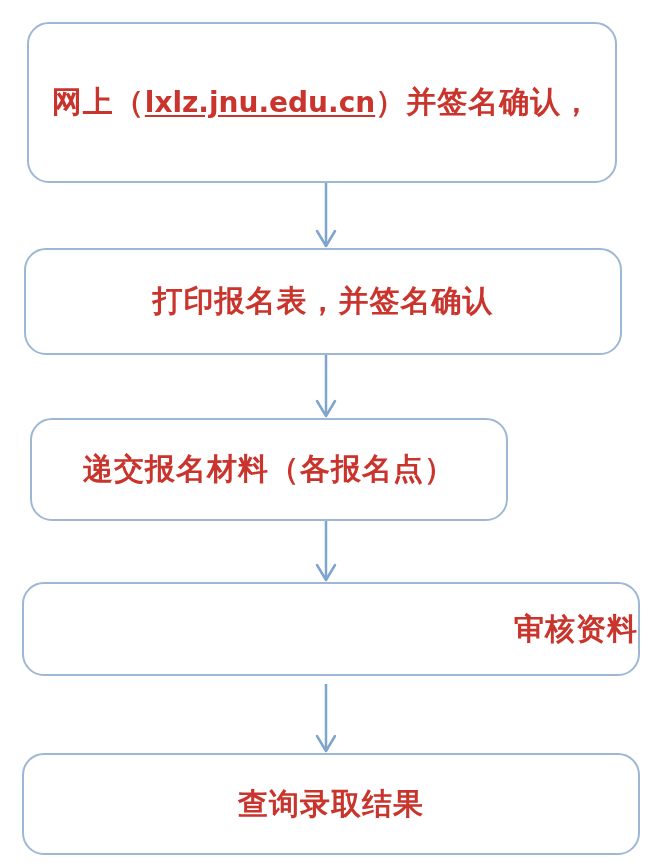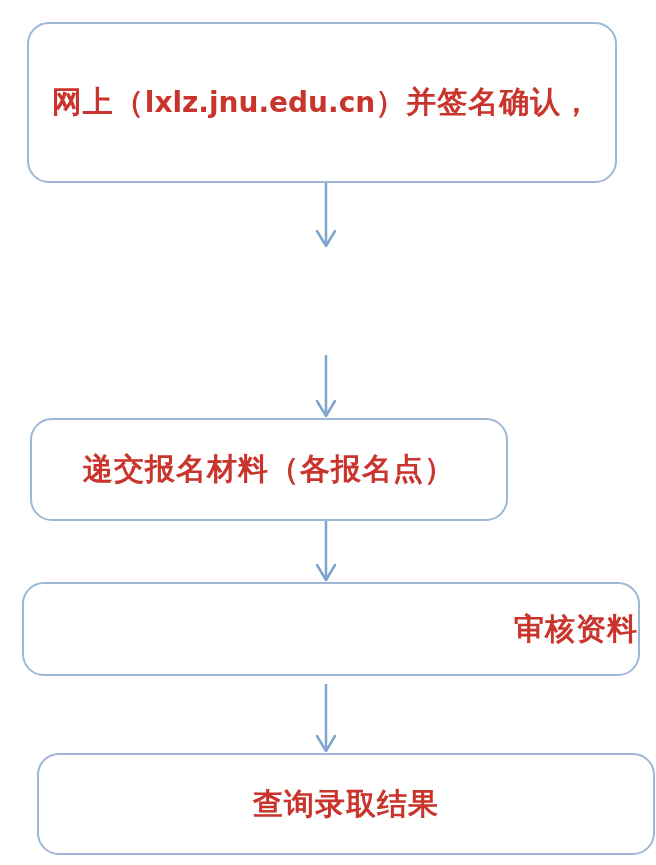--- a/index.html
+++ b/index.html
@@ -38,33 +38,34 @@
     color: #C9342C;
     font-family: "DejaVu Serif", serif;
     font-size: 30px;
     font-weight: 600;
     letter-spacing: 1px;
     line-height: 1.55;
     white-space: nowrap;
   }
 
   .url-link {
+    text-decoration: underline;
     text-underline-offset: 3px;
     font-family: "DejaVu Sans", sans-serif;
     font-weight: 600;
     font-size: 28px;
     letter-spacing: 0px;
   }
 
   
   #node-0 { left: 27px;  top: 22px;  width: 590px; height: 161px; }
   #node-1 { left: 24px;  top: 248px; width: 598px; height: 107px; }
   #node-2 { left: 30px;  top: 418px; width: 478px; height: 103px; }
   #node-3 { left: 22px;  top: 582px; width: 618px; height: 94px; align-items: flex-end; }
-  #node-4 { left: 22px;  top: 753px; width: 618px; height: 102px; margin-left: 15px; }
+  #node-4 { left: 22px;  top: 753px; width: 618px; height: 102px; }
 
   
   .connector {
     position: absolute;
     left: 306px;
     width: 40px;
     overflow: visible;
   }
   #conn-0 { top: 183px; height: 65px; }
   #conn-1 { top: 355px; height: 63px; }
@@ -82,20 +83,25 @@
     </div>
   </div>
 
   <div class="connector" id="conn-0">
     <svg width="40" height="65" viewBox="0 0 40 65">
       <line x1="20" y1="0" x2="20" y2="63" stroke="#7FA5CC" stroke-width="2.5"></line>
       <polyline points="11,48 20,63 29,48" fill="none" stroke="#7FA5CC" stroke-width="2.5" stroke-linecap="round" stroke-linejoin="round"></polyline>
     </svg>
   </div>
 
+  <div class="node" id="node-1">
+    <div class="node-line">
+      <span>打印报名表，并签名确认</span>
+    </div>
+  </div>
 
   <div class="connector" id="conn-1">
     <svg width="40" height="63" viewBox="0 0 40 63">
       <line x1="20" y1="0" x2="20" y2="61" stroke="#7FA5CC" stroke-width="2.5"></line>
       <polyline points="11,46 20,61 29,46" fill="none" stroke="#7FA5CC" stroke-width="2.5" stroke-linecap="round" stroke-linejoin="round"></polyline>
     </svg>
   </div>
 
   <div class="node" id="node-2">
     <div class="node-line">

